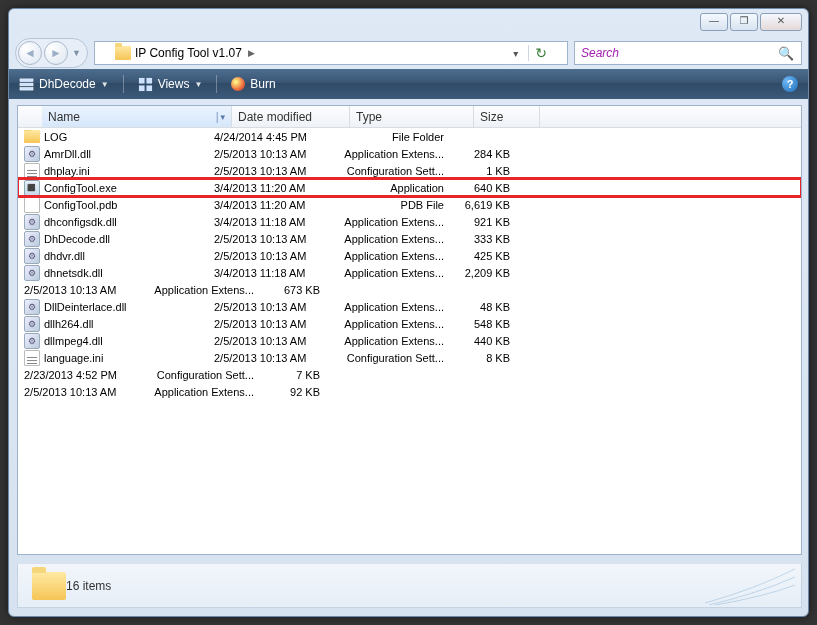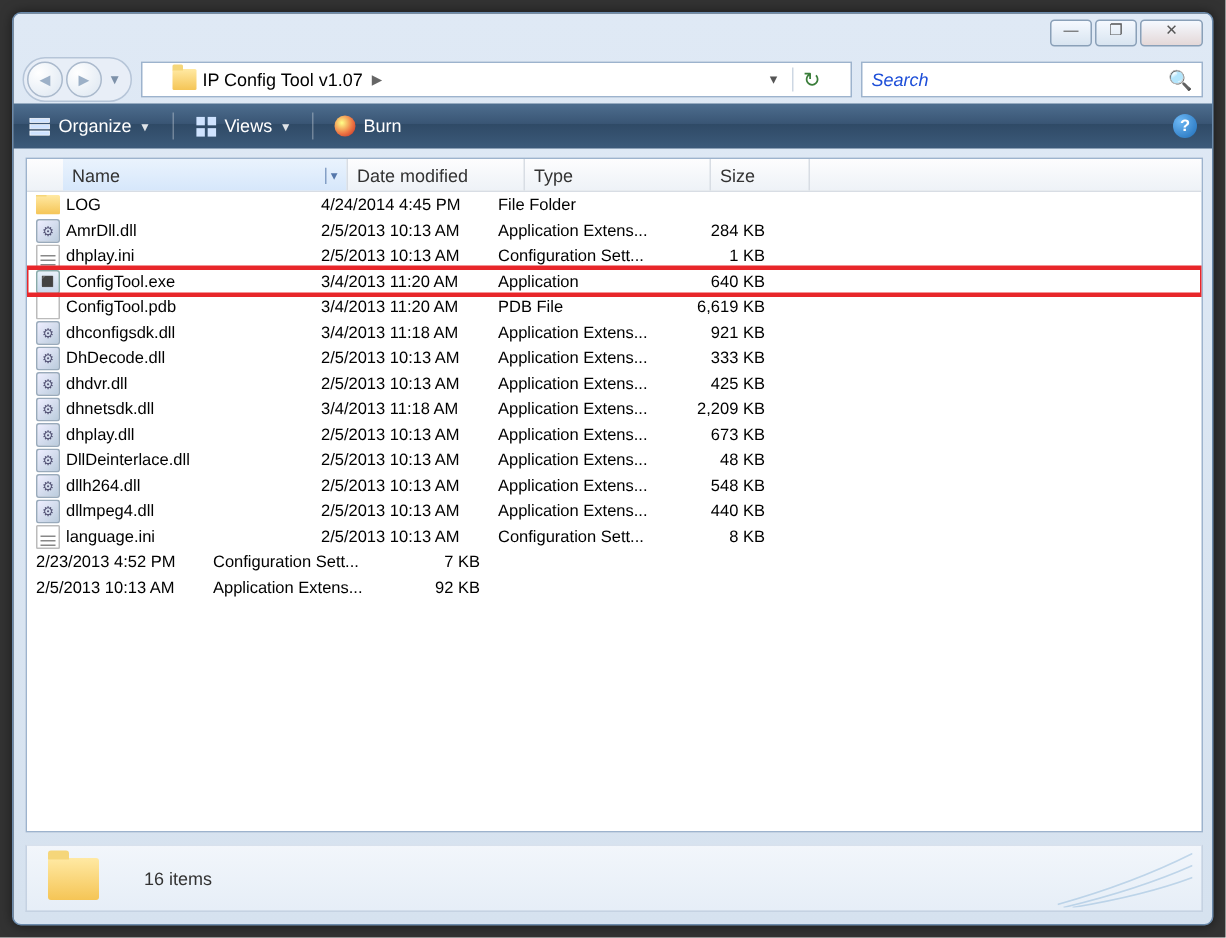--- a/index.html
+++ b/index.html
@@ -96,21 +96,21 @@
   .search-bar {
     width: 228px;
     height: 24px;
     background: #fff;
     border: 1px solid #9db3cd;
     display: flex;
     align-items: center;
     padding: 0 6px;
     justify-content: space-between;
   }
-  .search-text { color:#1d4ed8; font-style: italic; }
+  .search-text { color:#a21caf; font-style: italic; }
   .search-icon { color:#5a7fb0; font-size:13px; }
   .toolbar {
     height: 30px;
     background: linear-gradient(to bottom, #4e6e8f, #395574 45%, #2f4a66 46%, #3c5a7a);
     display: flex;
     align-items: center;
     padding: 0 10px;
     gap: 14px;
     color: #fff;
     font-size: 12px;
@@ -147,21 +147,21 @@
   .col-name{width:190px;background:linear-gradient(to bottom,#eaf3fd,#d6e7fb);margin-left:24px;}
   .col-name .chev{position:absolute;right:6px;color:#5577aa;font-size:9px;}
   .col-date{width:118px;}
   .col-type{width:124px;}
   .col-size{width:66px;}
   .file-list{font-size:11px;}
   .row{display:flex;height:17px;align-items:center;}
   .cell{padding:0 6px;overflow:hidden;white-space:nowrap;text-overflow:ellipsis;}
   .c-name{width:190px;display:flex;align-items:center;gap:4px;}
   .c-date{width:118px;}
-  .c-type{width:124px;}
+  .c-type{width:124px;text-align:right;}
   .c-size{width:66px;text-align:right;}
   .row.highlighted{
     outline:3px solid #e8262a;
     outline-offset:-1px;
     position:relative;z-index:2;
   }
   .file-ico{width:16px;height:16px;display:flex;align-items:center;justify-content:center;flex-shrink:0;}
   .file-ico.folder{width:16px;height:13px;background:linear-gradient(to bottom,#ffe9a3,#f5c556);border-radius:1px;position:relative;}
   .file-ico.folder::before{content:"";position:absolute;top:-3px;left:0;width:7px;height:4px;background:#f5d67a;border-radius:1px 1px 0 0;}
   .file-ico.dll{background:linear-gradient(135deg,#eef,#bcd);border:1px solid #9ab;border-radius:2px;font-size:0;}
@@ -169,21 +169,21 @@
   .file-ico.ini{background:#fff;border:1px solid #bbb;border-radius:1px;font-size:0;}
   .file-ico.ini::after{content:"";position:absolute;width:10px;height:1px;background:#888;box-shadow:0 3px #888,0 6px #888;}
   .file-ico.ini{position:relative;}
   .file-ico.exe{background:linear-gradient(to bottom,#e8f0fa,#c8d8ec);border:1px solid #8aa;border-radius:2px;font-size:0;}
   .file-ico.exe::after{content:"⬛";font-size:7px;color:#456;}
   .file-ico.pdb{background:#fff;border:1px solid #bbb;border-radius:1px;}
   .status-footer{
     position:absolute;left:8px;bottom:8px;width:785px;height:45px;
     background:linear-gradient(to bottom,#f2f6fb,#e6eef7);
     border:1px solid #c5d2e2;border-top:1px solid #d8e1ed;
-    display:flex;align-items:center;padding:0 14px;gap:30px;
+    display:flex;align-items:center;padding:0 14px;gap:0;
     overflow:hidden;
   }
   .big-folder{
     width:34px;height:28px;background:linear-gradient(to bottom,#ffe9a3,#f5c556);
     border-radius:2px;position:relative;
   }
   .big-folder::before{content:"";position:absolute;top:-5px;left:0;width:14px;height:6px;background:#f5d67a;border-radius:2px 2px 0 0;}
   .status-text{color:#333;}
   .swoosh{position:absolute;right:6px;bottom:2px;width:90px;height:40px;opacity:0.5;}
 </style>
@@ -223,21 +223,21 @@
 
   <div class="toolbar">
     <div class="tb-item">
       <span class="org-icon">
         <svg viewBox="0 0 16 16">
             <rect x="1" y="2" width="14" height="3" fill="#cfe3ff" stroke="#fff" stroke-width="0.5"></rect>
             <rect x="1" y="6.5" width="14" height="3" fill="#cfe3ff" stroke="#fff" stroke-width="0.5"></rect>
             <rect x="1" y="11" width="14" height="3" fill="#cfe3ff" stroke="#fff" stroke-width="0.5"></rect>
           </svg>
       </span>
-      <span>Organize</span>
+      <span>DhDecode</span>
       <span class="tb-drop">▼</span>
     </div>
     <div class="tb-sep"></div>
     <div class="tb-item">
       <span class="views-icon">
         <svg viewBox="0 0 16 16">
             <rect x="1" y="1" width="6" height="6" fill="#cfe3ff"></rect>
             <rect x="9" y="1" width="6" height="6" fill="#cfe3ff"></rect>
             <rect x="1" y="9" width="6" height="6" fill="#cfe3ff"></rect>
             <rect x="9" y="9" width="6" height="6" fill="#cfe3ff"></rect>
@@ -346,24 +346,20 @@
         <div class="row">
           <div class="cell c-name">
             <span class="file-ico dll"></span>
             <span>dhnetsdk.dll</span>
           </div>
           <div class="cell c-date">3/4/2013 11:18 AM</div>
           <div class="cell c-type">Application Extens...</div>
           <div class="cell c-size">2,209 KB</div>
         </div>
         <div class="row">
-          <div class="cell c-name">
-            <span class="file-ico dll"></span>
-            <span>dhplay.dll</span>
-          </div>
           <div class="cell c-date">2/5/2013 10:13 AM</div>
           <div class="cell c-type">Application Extens...</div>
           <div class="cell c-size">673 KB</div>
         </div>
         <div class="row">
           <div class="cell c-name">
             <span class="file-ico dll"></span>
             <span>DllDeinterlace.dll</span>
           </div>
           <div class="cell c-date">2/5/2013 10:13 AM</div>

